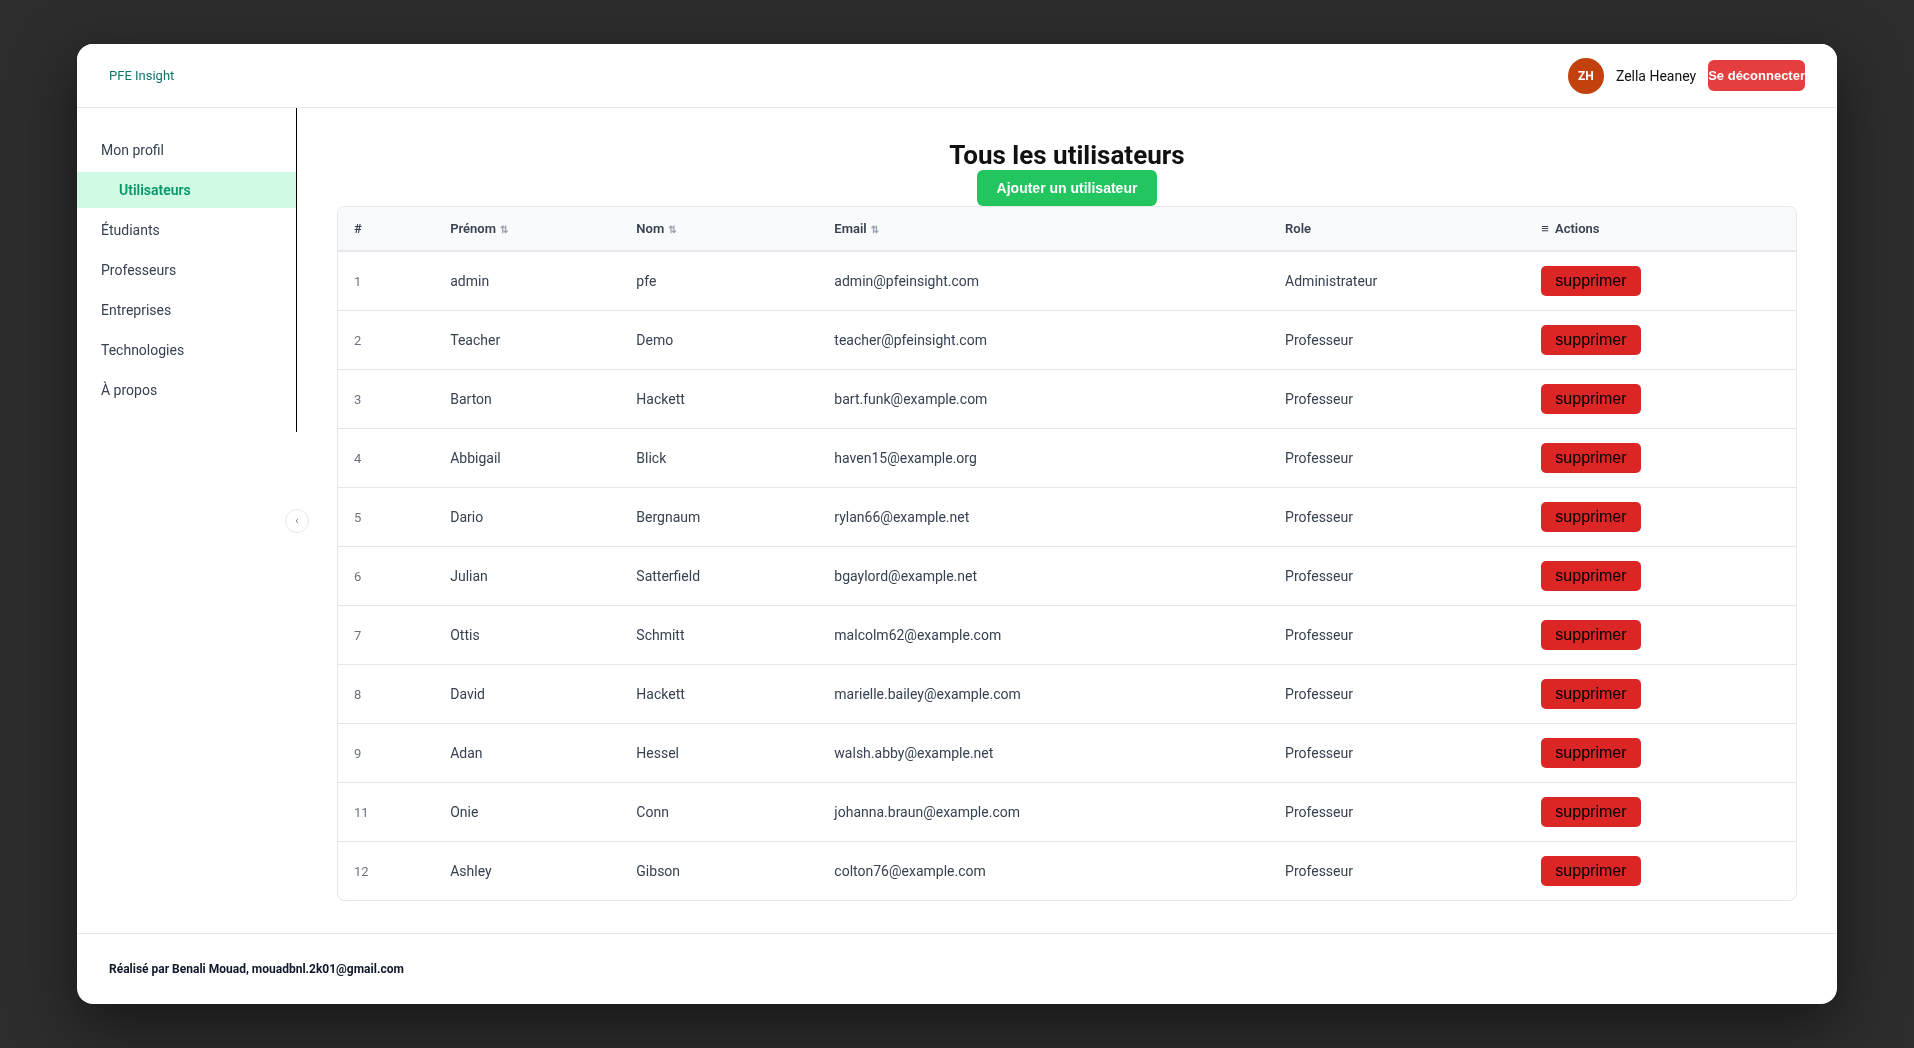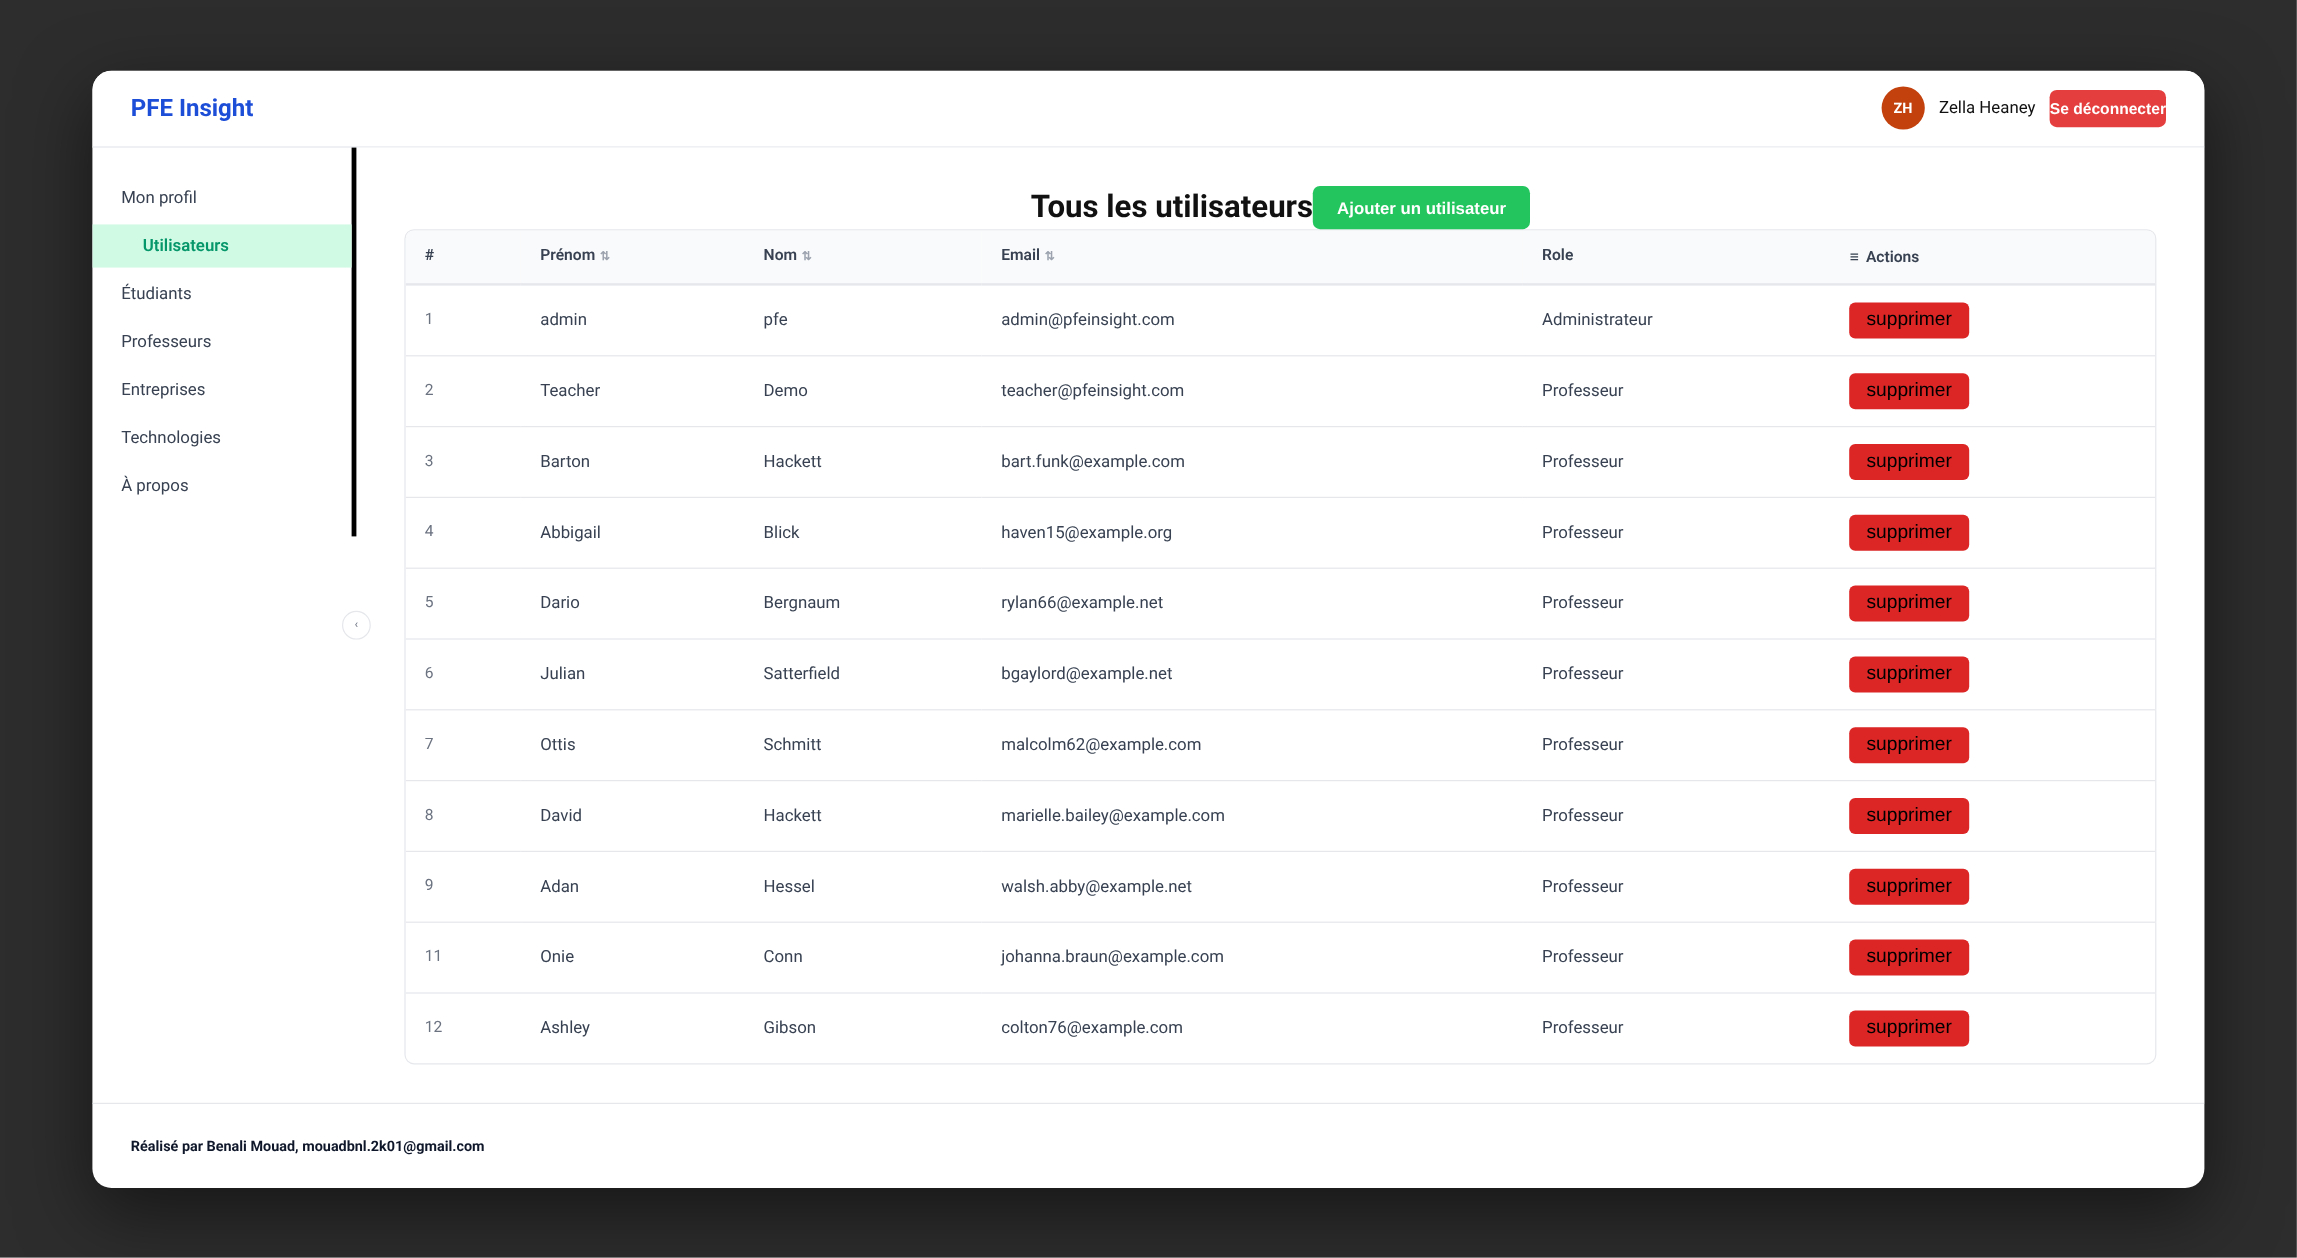--- a/index.html
+++ b/index.html
@@ -25,23 +25,23 @@
     .header {
       display: flex;
       align-items: center;
       justify-content: space-between;
       padding: 0 32px;
       height: 64px;
       border-bottom: 1px solid #e5e7eb;
       background: #fff;
     }
     .header-logo {
-      font-weight: 700;
-      font-size: 20px;
-      color: #1d4ed8;
+      font-weight: 400;
+      font-size: 13px;
+      color: #0f766e;
     }
     .header-right {
       display: flex;
       align-items: center;
       gap: 12px;
     }
     .avatar {
       width: 36px;
       height: 36px;
       border-radius: 50%;
@@ -68,21 +68,21 @@
       font-weight: 700;
     }
     
     .body-layout {
       display: flex;
       flex: 1;
     }
     
     .sidebar {
       width: 220px;
-      border-right: 4px solid #000000;
+      border-right: 1px solid #000000;
       padding: 24px 0;
       display: flex;
       flex-direction: column;
       gap: 4px;
     }
     .sidebar-item {
       padding: 10px 24px;
       font-size: 14px;
       color: #374151;
       cursor: pointer;
@@ -96,21 +96,22 @@
     }
     
     .main-content {
       flex: 1;
       padding: 32px 40px;
       background: #fff;
     }
     .page-header {
       display: flex;
       align-items: center;
-      justify-content: center;
+      justify-content: flex-start;
+      flex-direction: column;
     }
     .page-title {
       font-size: 26px;
       font-weight: 700;
       color: #111;
     }
     .add-user-btn {
       background: #22c55e;
       color: #fff;
       border: none;

